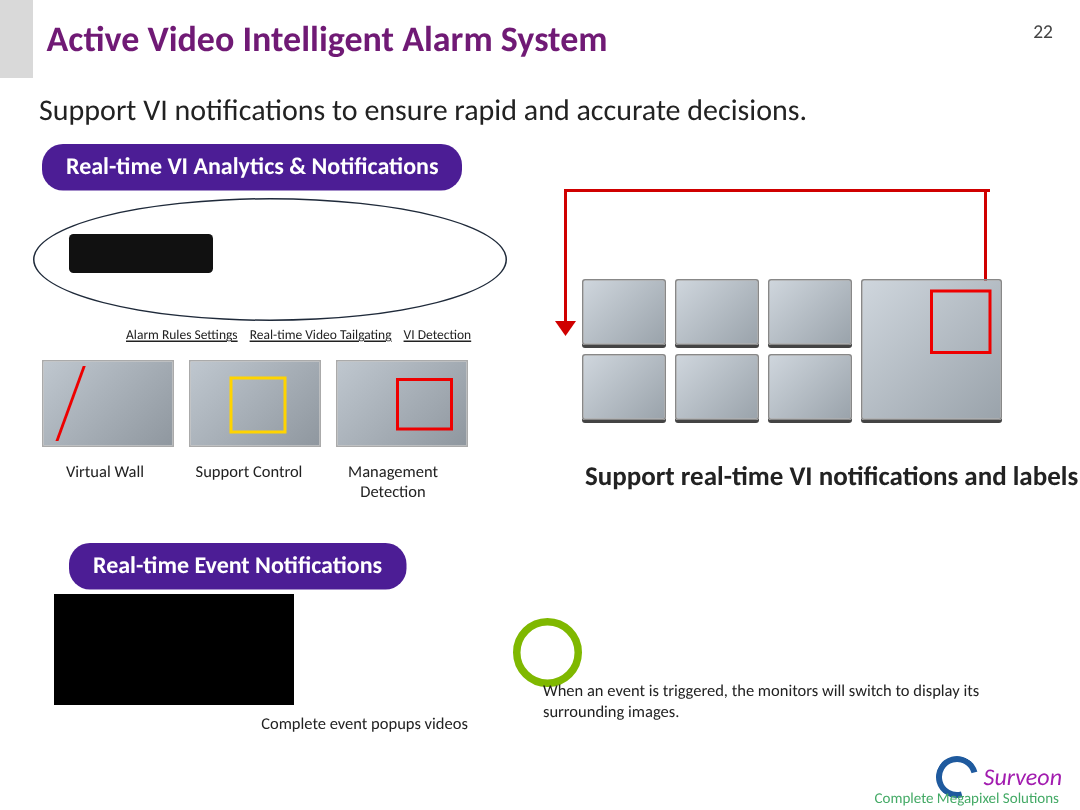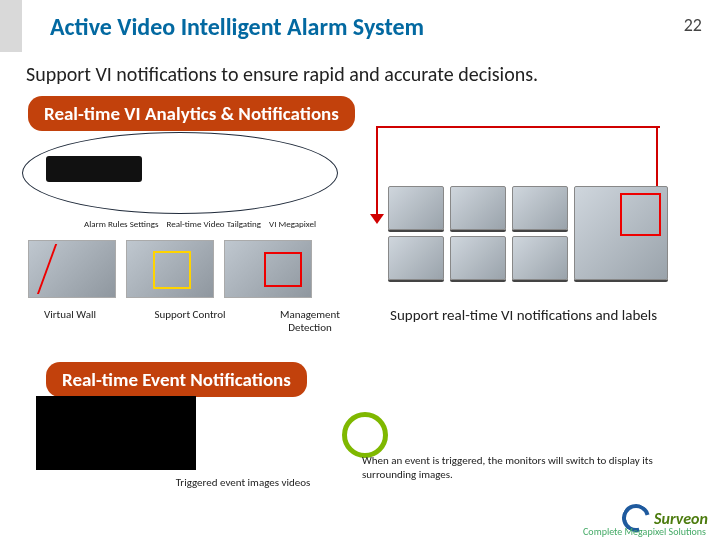--- a/index.html
+++ b/index.html
@@ -1,54 +1,54 @@
 <!DOCTYPE html>
 <html><head>
 <meta charset="utf-8">
 <style>
   * { box-sizing: border-box; margin: 0; padding: 0; }
   html, body { width: 720px; height: 540px; font-family: "Segoe UI", Calibri, Arial, sans-serif; background: #fff; color: #222; position: relative; overflow: hidden; }
   .slide { width: 720px; height: 540px; position: relative; }
   .title-bar { position: absolute; top: 0; left: 0; right: 0; height: 52px; display: flex; align-items: center; }
   .title-accent { width: 22px; height: 52px; background: #d9d9d9; }
-  .title-text { font-size: 24px; font-weight: 700; color: #0369a1; margin-left: 28px; }
-  .page-num { position: absolute; top: 14px; right: 18px; font-size: 18px; color: #444; }
+  .title-text { font-size: 24px; font-weight: 700; color: #701a75; margin-left: 9px; }
+  .page-num { position: absolute; top: 14px; right: 18px; font-size: 13px; color: #444; }
   .subtitle { position: absolute; top: 62px; left: 26px; font-size: 20px; color: #222; }
-  .pill { position: absolute; background: #c2410c; color: #fff; font-weight: 700; font-size: 19px; border-radius: 14px; padding: 6px 16px; }
+  .pill { position: absolute; background: #4c1d95; color: #fff; font-weight: 700; font-size: 16px; border-radius: 14px; padding: 6px 16px; }
   .pill.analytics { top: 96px; left: 28px; }
   .pill.events { top: 362px; left: 46px; }
   .device-oval { position: absolute; top: 132px; left: 22px; width: 316px; height: 82px; border: 1px solid #1f2a3a; border-radius: 50%/50%; }
   .device-box { position: absolute; top: 156px; left: 46px; width: 96px; height: 26px; background: #111; border-radius: 3px; }
   .device-box::before, .device-box::after { content:""; position:absolute; background:#222; }
-  .small-labels { position: absolute; top: 218px; left: 84px; font-size: 9px; color: #222; display: flex; gap: 8px; }
+  .small-labels { position: absolute; top: 218px; left: 84px; font-size: 9px; color: #222; display: flex; gap: 8px; text-decoration: underline; }
   .thumb-row { position: absolute; top: 240px; left: 28px; display: flex; gap: 10px; }
   .thumb { width: 88px; height: 58px; background: linear-gradient(135deg,#bfc7cf,#8f979f); border: 1px solid #aaa; position: relative; }
   .thumb.red-line::after { content:""; position:absolute; left:20%; top:5%; width:55%; height:90%; border-left:2px solid #e00; transform: skewX(-20deg); }
   .thumb.yellow-box::after { content:""; position:absolute; left:30%; top:18%; width:40%; height:60%; border:2px solid #ffd400; }
   .thumb.red-box::after { content:""; position:absolute; left:45%; top:20%; width:40%; height:55%; border:2px solid #e00; }
-  .thumb-labels { position: absolute; top: 308px; left: 24px; display: flex; gap: 28px; font-size: 11px; color: #222; }
+  .thumb-labels { position: absolute; top: 308px; left: 24px; display: flex; gap: 4px; font-size: 11px; color: #222; }
   .thumb-labels span { width: 92px; text-align: center; }
   .monitor-grid { position: absolute; top: 186px; left: 388px; width: 280px; height: 100px; display: grid; grid-template-columns: 56px 56px 56px 1fr; grid-template-rows: 44px 44px; gap: 6px; }
   .mon { background: linear-gradient(135deg,#cfd6dd,#9aa3ab); border: 1px solid #888; border-radius: 2px; box-shadow: 0 2px 0 #444; }
   .mon.big { grid-row: 1 / span 2; grid-column: 4; position:relative; }
   .mon.big::after { content:""; position:absolute; right:6px; top:6px; width:40%; height:42%; border:2px solid #e00; }
-  .right-caption { position: absolute; top: 306px; left: 390px; font-size: 15px; font-weight: 400; color: #222; }
+  .right-caption { position: absolute; top: 306px; left: 390px; font-size: 18px; font-weight: 700; color: #222; }
   .red-arrow { position: absolute; pointer-events: none; }
   .red-arrow.vert { top: 126px; left: 376px; width: 2px; height: 92px; background: #d00000; }
   .red-arrow.horiz { top: 126px; left: 376px; width: 284px; height: 2px; background: #d00000; }
   .red-arrow.down { top: 126px; left: 656px; width: 2px; height: 66px; background: #d00000; }
   .red-arrow.head { top: 190px; left: 650px; width: 0; height: 0; border-left: 7px solid transparent; border-right: 7px solid transparent; border-top: 10px solid #d00000; }
   .red-arrow.head2 { top: 214px; left: 370px; width: 0; height: 0; border-left: 7px solid transparent; border-right: 7px solid transparent; border-top: 10px solid #d00000; }
   .event-block { position: absolute; top: 396px; left: 36px; width: 160px; height: 74px; background: #000; }
   .event-caption { position: absolute; top: 476px; left: 168px; width: 150px; font-size: 11px; text-align: center; color: #222; line-height: 1.25; }
   .green-circle { position: absolute; top: 412px; left: 342px; width: 46px; height: 46px; border: 5px solid #7fb800; border-radius: 50%; }
   .event-right { position: absolute; top: 454px; left: 362px; width: 300px; font-size: 11px; color: #222; line-height: 1.3; }
   .logo { position: absolute; bottom: 8px; right: 12px; display: flex; align-items: center; gap: 4px; }
   .logo-mark { width: 28px; height: 28px; border: 4px solid #1f5a9e; border-right-color: transparent; border-radius: 50%; transform: rotate(30deg); }
-  .logo-text { font-size: 16px; font-style: italic; font-weight: 700; color: #4d7c0f; }
+  .logo-text { font-size: 16px; font-style: italic; font-weight: 400; color: #a21caf; }
   .logo-sub { position: absolute; bottom: 2px; right: 14px; font-size: 10px; color: #4a6; }
 </style>
 </head>
 <body>
 
 <div class="slide">
 
   <div class="title-bar">
     <div class="title-accent"></div>
     <div class="title-text">Active Video Intelligent Alarm System</div>
@@ -57,21 +57,21 @@
 
   <div class="subtitle">Support VI notifications to ensure rapid and accurate decisions.</div>
 
   <div class="pill analytics">Real-time VI Analytics &amp; Notifications</div>
 
   <div class="device-oval"></div>
   <div class="device-box"></div>
   <div class="small-labels">
     <span>Alarm Rules Settings</span>
     <span>Real-time Video Tailgating</span>
-    <span>VI Megapixel</span>
+    <span>VI Detection</span>
   </div>
 
   <div class="red-arrow vert"></div>
   <div class="red-arrow horiz"></div>
   <div class="red-arrow down"></div>
   <div class="red-arrow head"></div>
   <div class="red-arrow head2"></div>
 
   <div class="thumb-row">
     <div class="thumb red-line"></div>
@@ -91,21 +91,21 @@
     <div class="mon big"></div>
     <div class="mon"></div>
     <div class="mon"></div>
     <div class="mon"></div>
   </div>
   <div class="right-caption">Support real-time VI notifications and labels</div>
 
   <div class="pill events">Real-time Event Notifications</div>
 
   <div class="event-block"></div>
-  <div class="event-caption">Triggered event images videos</div>
+  <div class="event-caption">Complete event popups videos</div>
 
   <div class="green-circle"></div>
   <div class="event-right">When an event is triggered, the monitors will switch to display its surrounding images.</div>
 
   <div class="logo">
     <div class="logo-mark"></div>
     <div class="logo-text">Surveon</div>
   </div>
   <div class="logo-sub">Complete Megapixel Solutions</div>
 

